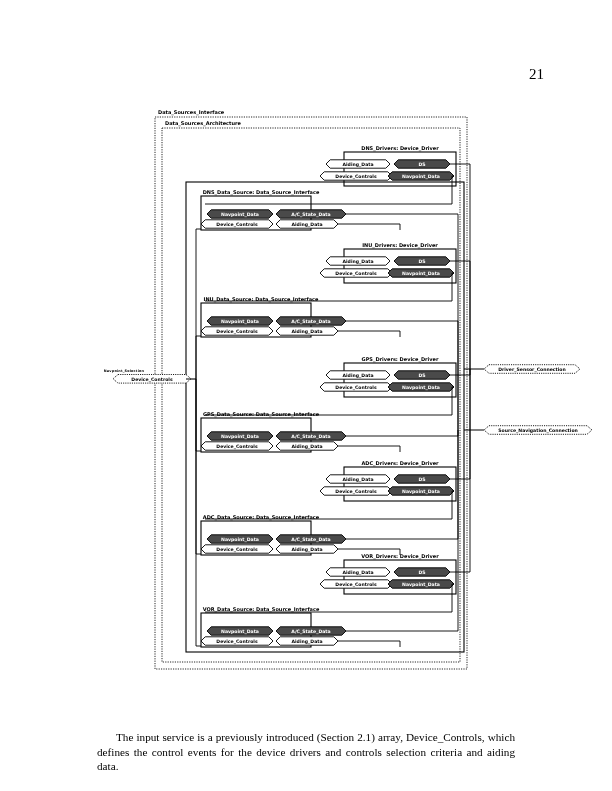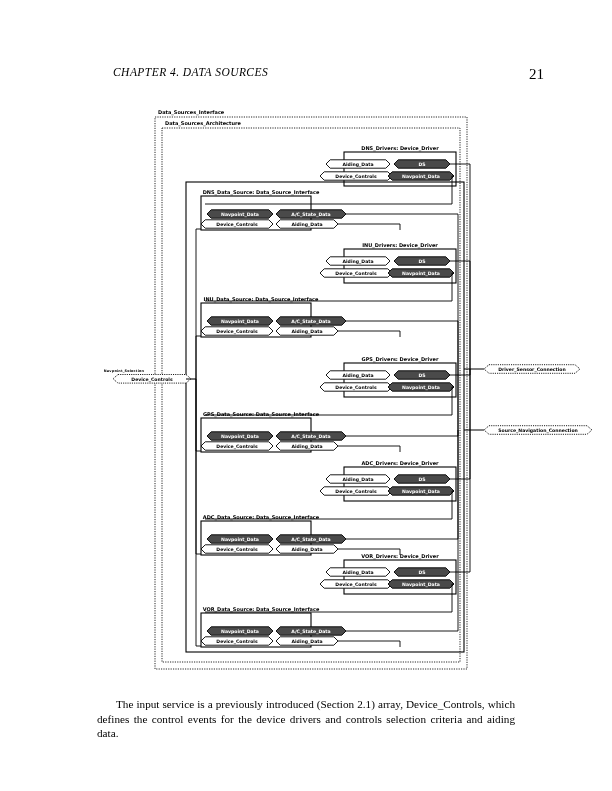--- a/index.html
+++ b/index.html
@@ -21,33 +21,32 @@
     position:absolute;right:68px;top:66px;
     font-size:15px;font-family:"Liberation Serif", serif;
   }
 
   
   .figure{position:absolute;left:0;top:0;width:612px;height:791px;}
   .figure svg{display:block;}
 
   
   .para{
-    position:absolute;left:97px;top:686px;width:418px;
+    position:absolute;left:97px;top:719px;width:418px;
     font-size:11.2px;line-height:14.6px;
     text-align:justify;
     font-family:"Liberation Serif", serif;
   }
   .para .ind{display:inline-block;width:19px;}
 </style>
 </head>
 <body>
 
 <div class="page">
 
-  <div class="runhead">CHAPTER 4.  DATA SOURCES</div>
   <div class="folio">21</div>
 
   <div class="figure">
     <svg id="diag" width="612" height="791" viewBox="0 0 612 791" xmlns="http://www.w3.org/2000/svg">
       <g id="diag-root" fill="none" stroke="#000">
           <text x="158" y="114" font-size="5" font-family="&quot;DejaVu Sans&quot;, sans-serif" font-weight="bold" fill="#000" text-anchor="start" stroke="none" letter-spacing="0">Data_Sources_Interface</text>
           <rect x="155" y="117" width="312" height="552" fill="none" stroke="#000" stroke-width="0.85" stroke-dasharray="1.2 1.2"></rect>
           <text x="165" y="125" font-size="5" font-family="&quot;DejaVu Sans&quot;, sans-serif" font-weight="bold" fill="#000" text-anchor="start" stroke="none" letter-spacing="0">Data_Sources_Architecture</text>
           <rect x="162" y="128" width="298" height="534" fill="none" stroke="#000" stroke-width="0.85" stroke-dasharray="1.2 1.2"></rect>
           <rect x="186" y="182" width="278" height="470" fill="none" stroke="#000" stroke-width="1.1"></rect>

